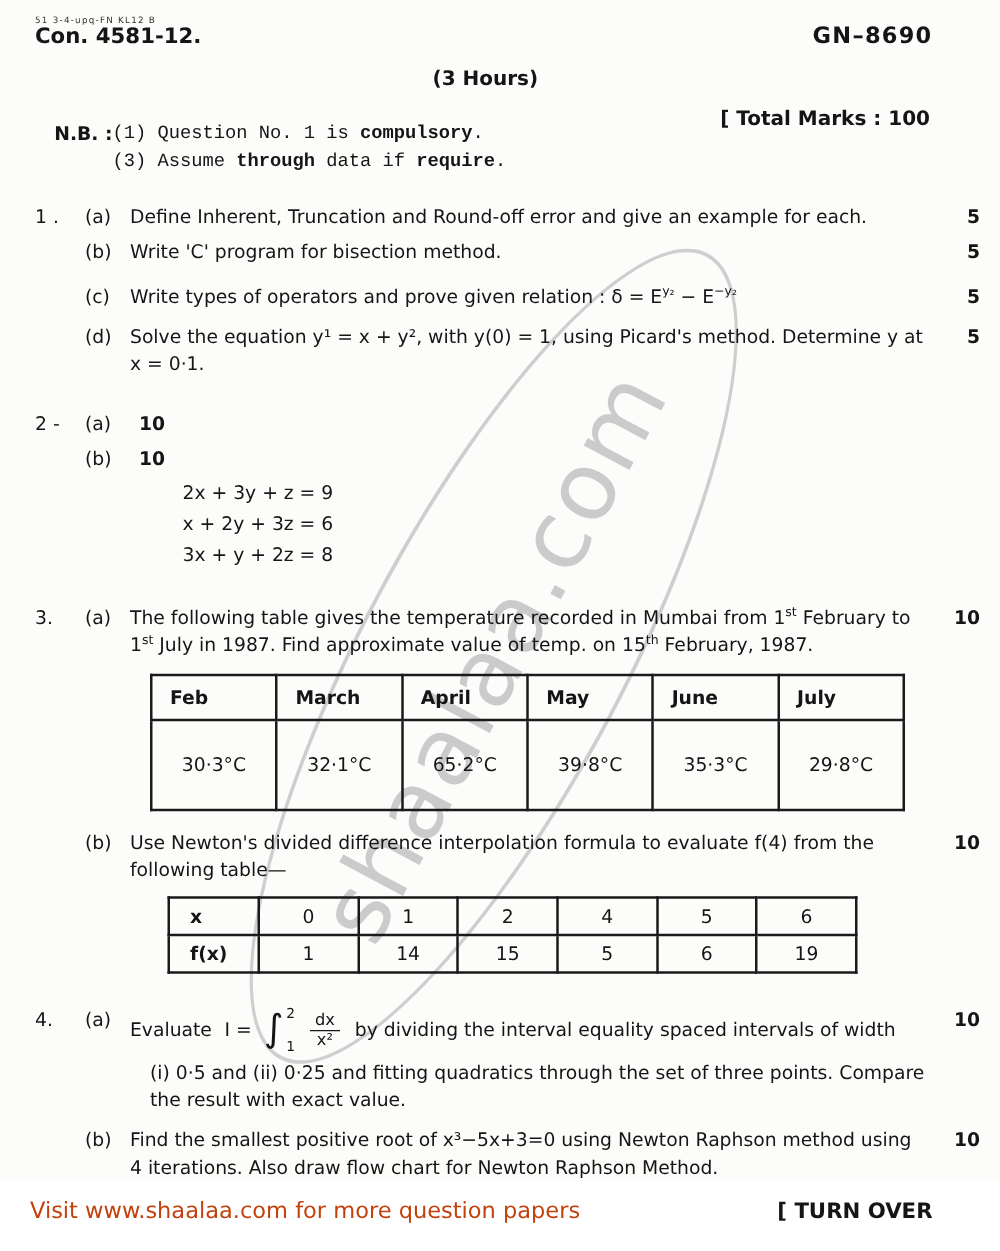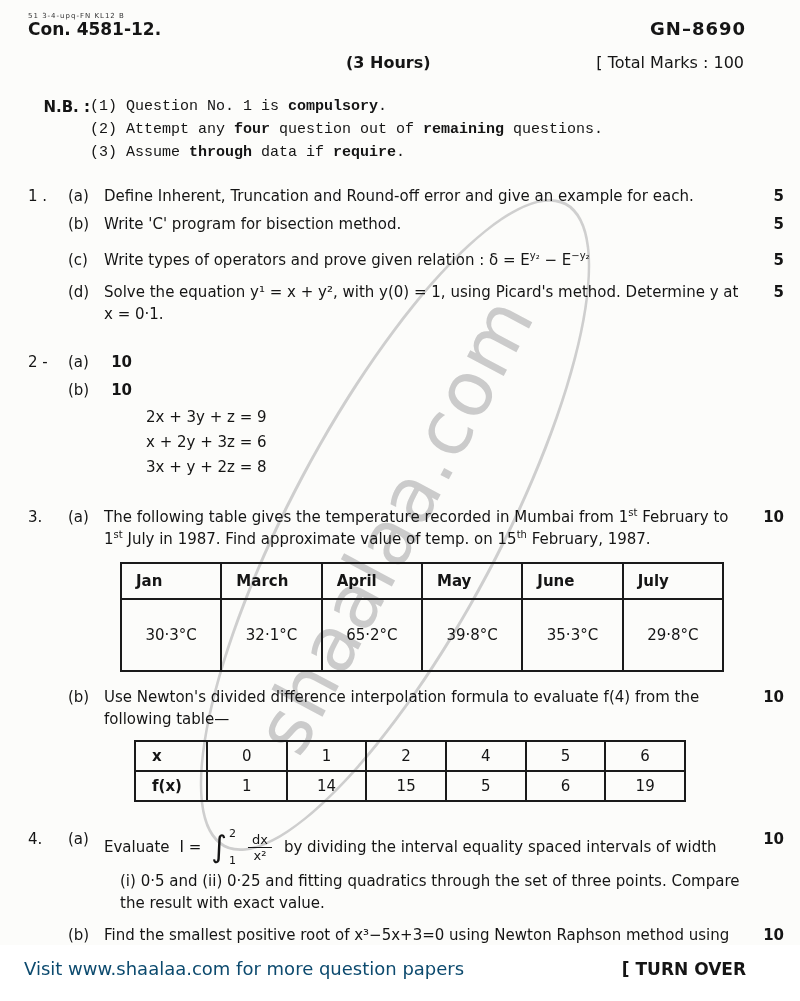--- a/index.html
+++ b/index.html
@@ -16,21 +16,21 @@
     display:flex; align-items:center; justify-content:center; }
   .wm-text { font-size:76px; color:#c3c3c3; letter-spacing:2px; white-space:nowrap; }
   
   .content { position:relative; z-index:1; padding:5px 16px 0 28px; }
   .tiny-print { font-size:7px; color:#333; letter-spacing:1px; height:11px; }
   .hdr-row1 { display:flex; justify-content:space-between; align-items:flex-start; margin-top:2px;gap:10px; }
   .con-no { font-weight:bold; font-size:17px; }
   .paper-no { font-weight:bold; font-size:18px; margin-right:38px; letter-spacing:1px; }
   .hdr-row2 { position:relative; height:24px; margin-top:12px; }
   .duration { position:absolute; left:318px; font-weight:bold; font-size:16px; }
-  .total-marks { position:absolute; right:40px; font-weight:normal; font-size:16px; }
+  .total-marks { position:absolute; right:40px; font-weight:bold; font-size:16px;margin-top:32px; }
   .nb { display:flex; margin-top:20px; }
   .nb-label { width:62px; flex:none; font-weight:bold;text-align:right; }
   .nb-item { margin-bottom:1px;font-family:Liberation Mono, monospace; }
   
   .qline { display:flex; align-items:flex-start; margin-top:8px; }
   .qnum { width:40px; flex:none; }
   .qlet { width:36px; flex:none; }
   .qtext { flex:1; padding-right:14px; }
   .qmarks { width:28px; flex:none; text-align:right; font-weight:bold; }
   sup { font-size:10px; line-height:0; }
@@ -53,21 +53,21 @@
   .int-limits .up { align-self:flex-start; }
   .int-limits .lo { align-self:flex-start; margin-top:auto; }
   .frac { display:inline-flex; flex-direction:column; align-items:center; font-size:13px; line-height:15px; margin:0 2px; }
   .frac .num { padding:0 4px; border-bottom:1.5px solid #151515; }
   .sub-item { margin:4px 0 0 92px; width:648px; }
   .mt6 { margin-top:6px; } .mt10 { margin-top:10px; } .mt14 { margin-top:14px; }
   .mt20 { margin-top:20px; } .mt26 { margin-top:26px; }
   
   .footer { position:absolute; left:0; right:0; bottom:0; height:56px; background:#ffffff; z-index:2;
     display:flex; align-items:center; justify-content:space-between; padding:0 54px 8px 24px; }
-  .footer-link { font-size:18px; color:#0c4a6e; text-decoration:none; }
+  .footer-link { font-size:18px; color:#c2410c; text-decoration:none; }
   .turn-over { font-weight:bold; font-size:17px; }
 </style>
 </head>
 <body>
 
 <div class="page">
 
   <div class="watermark">
     <div class="wm-ellipse">
       <span class="wm-text">shaalaa.com</span>
@@ -85,21 +85,20 @@
 
     <div class="hdr-row2">
       <span class="duration">(3 Hours)</span>
       <span class="total-marks">[ Total Marks : 100</span>
     </div>
 
     <div class="nb mt20">
       <span class="nb-label">N.B. :</span>
       <div>
         <div class="nb-item">(1) Question No. 1 is <b>compulsory</b>.</div>
-        <div class="nb-item">(2) Attempt any <b>four</b> question out of <b>remaining</b> questions.</div>
         <div class="nb-item">(3) Assume <b>through</b> data if <b>require</b>.</div>
       </div>
     </div>
 
     <div class="qline mt20">
       <span class="qnum">1 .</span>
       <span class="qlet">(a)</span>
       <span class="qtext">Define Inherent, Truncation and Round-off error and give an example for each.</span>
       <span class="qmarks">5</span>
     </div>
@@ -141,21 +140,21 @@
     <div class="qline mt26">
       <span class="qnum">3.</span>
       <span class="qlet">(a)</span>
       <span class="qtext">The following table gives the temperature recorded in Mumbai from 1<sup>st</sup> February to 1<sup>st</sup> July in 1987. Find approximate value of temp. on 15<sup>th</sup> February, 1987.</span>
       <span class="qmarks">10</span>
     </div>
 
     <table class="temp-table">
       <tbody>
           <tr>
-        <th>Jan</th>
+        <th>Feb</th>
         <th>March</th>
         <th>April</th>
         <th>May</th>
         <th>June</th>
         <th>July</th>
       </tr>
       <tr>
         <td>30·3°C</td>
         <td>32·1°C</td>
         <td>65·2°C</td>

